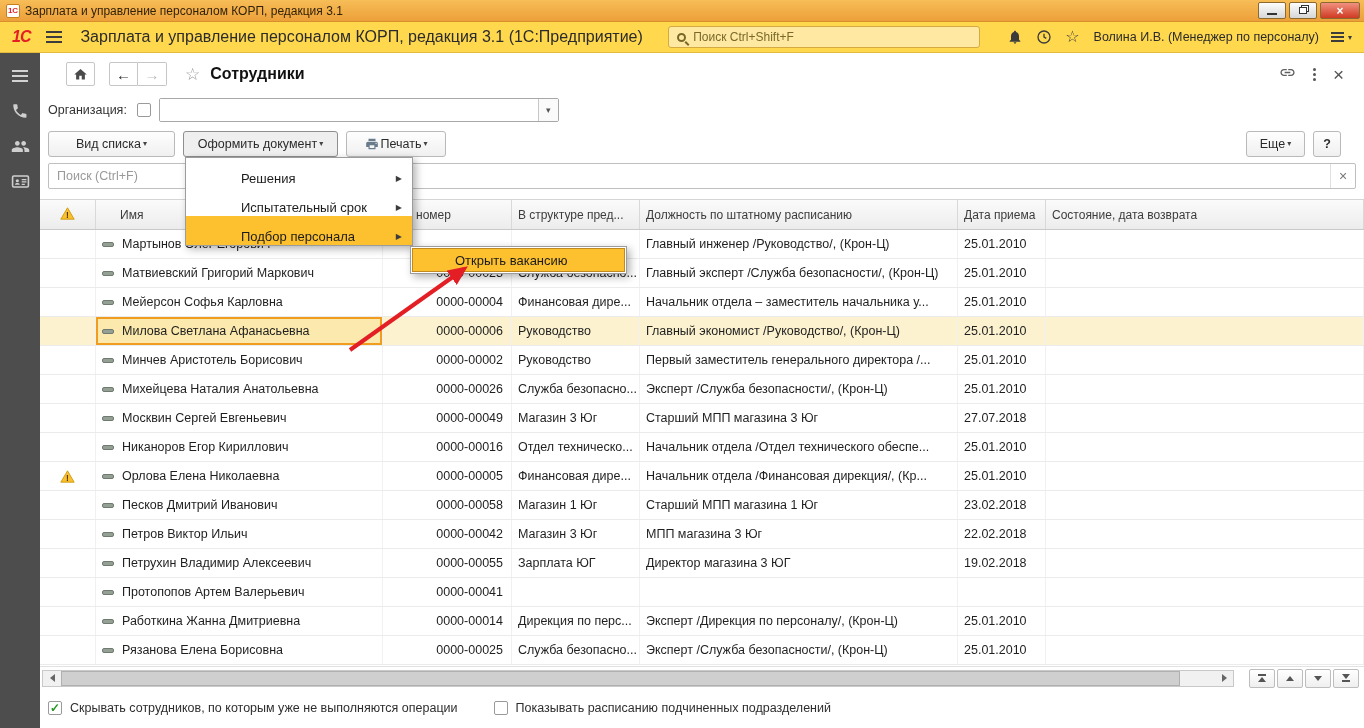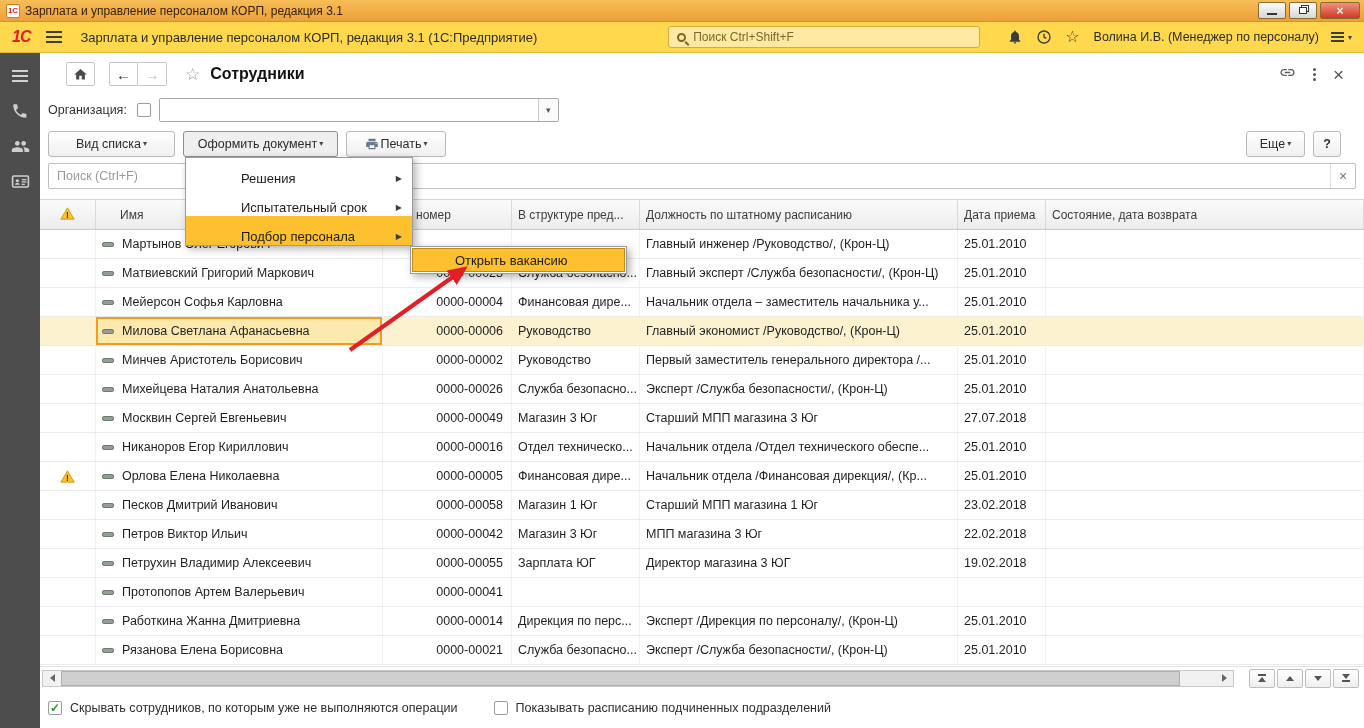--- a/index.html
+++ b/index.html
@@ -13,21 +13,21 @@
   .wbtn { width:28px; height:17px; border:1px solid #8a6a30; border-radius:2px; background:linear-gradient(#fdfdfd,#d6d6d6); display:flex; align-items:center; justify-content:center; margin-left:3px; color:#333; }
   .wbtn.close { width:40px; background:linear-gradient(#f0917f,#cf3a23); color:#fff; font-size:12px; font-weight:bold; }
   .min-glyph { width:10px; height:2px; background:#333; margin-top:6px; }
   .rest-glyph { width:8px; height:7px; border:1px solid #333; background:#fff; box-shadow:2px -2px 0 -1px #fff, 2px -2px 0 0 #333; }
 
   
   .appbar { height:31px; background:#ffd84e; border-bottom:1px solid #e6ba3a; display:flex; align-items:center; padding:0 12px; }
   .logo { color:#e31e24; font-weight:bold; font-size:16px; font-style:italic; margin-right:16px; letter-spacing:-1px; }
   .burger { display:inline-flex; flex-direction:column; gap:3px; margin-right:18px; cursor:pointer; }
   .burger i { display:block; width:16px; height:2px; background:#3c3c3c; }
-  .app-title { font-size:13px; color:#2b2b2b; margin-right:auto; white-space:nowrap; overflow:hidden; }
+  .app-title { font-size:16px; color:#2b2b2b; margin-right:auto; white-space:nowrap; overflow:hidden; }
   .gsearch { width:312px; height:22px; background:#ffe9a2; border:1px solid #d3ab41; border-radius:3px; display:flex; align-items:center; gap:7px; padding:0 8px; color:#7a682a; font-size:12px; margin-right:14px; cursor:text; }
   .mag { width:9px; height:9px; border:2px solid #7a682a; border-radius:50%; position:relative; flex:0 0 auto; }
   .mag::after { content:""; position:absolute; width:2px; height:5px; background:#7a682a; transform:rotate(-45deg); left:7px; top:6px; }
   .abar-ic { margin-left:13px; display:flex; align-items:center; cursor:pointer; }
   .star-glyph { font-size:16px; color:#3c3c3c; line-height:1; }
   .user-name { font-size:12.5px; color:#2b2b2b; margin:0 12px 0 14px; white-space:nowrap; }
   .svc { display:inline-flex; align-items:center; gap:4px; cursor:pointer; }
   .svc .bars { display:inline-flex; flex-direction:column; gap:2px; }
   .svc .bars i { width:13px; height:2px; background:#3c3c3c; display:block; }
   .svc .caret { font-size:8px; color:#3c3c3c; }
@@ -465,21 +465,21 @@
             <div class="tcell">Эксперт /Дирекция по персоналу/, (Крон-Ц)</div>
             <div class="tcell">25.01.2010</div>
             <div class="tcell"></div>
           </div>
           <div class="trow grid-cols">
             <div class="tcell c-icon"></div>
             <div class="tcell c-name">
               <span class="dash-icon"></span>
               <span>Рязанова Елена Борисовна</span>
             </div>
-            <div class="tcell c-num">0000-00021</div>
+            <div class="tcell c-num">0000-00025</div>
             <div class="tcell">Служба безопасно...</div>
             <div class="tcell">Эксперт /Служба безопасности/, (Крон-Ц)</div>
             <div class="tcell">25.01.2010</div>
             <div class="tcell"></div>
           </div>
         </div>
     </div>
 
     <div class="ctx-menu">
       <div id="menu-items">

